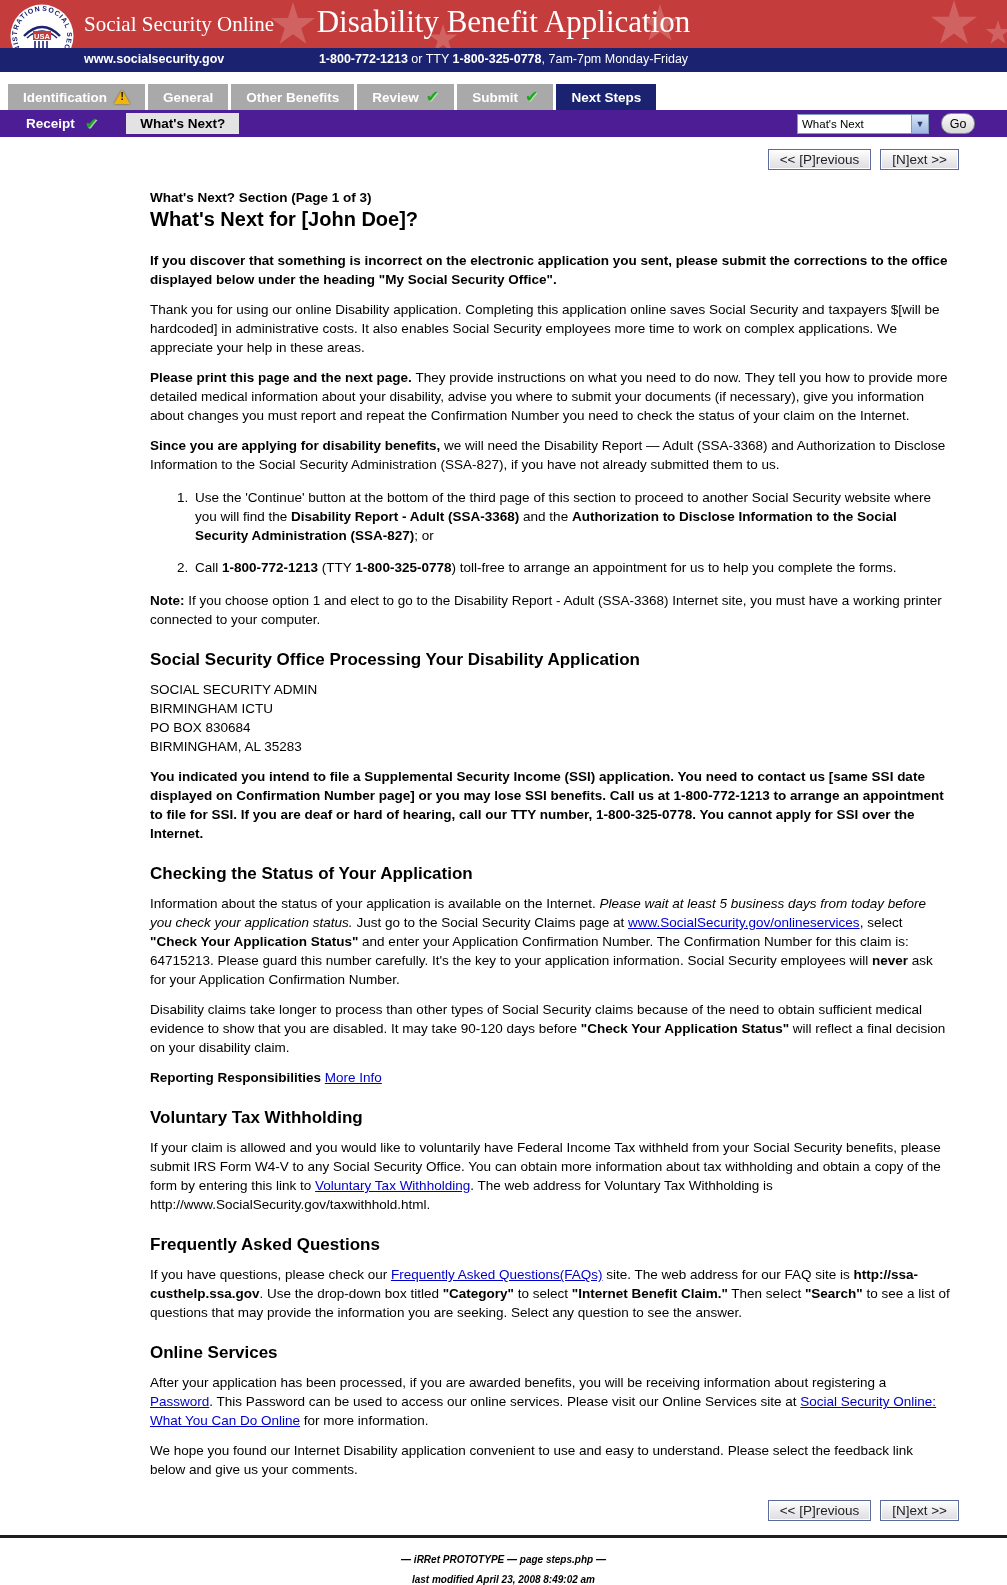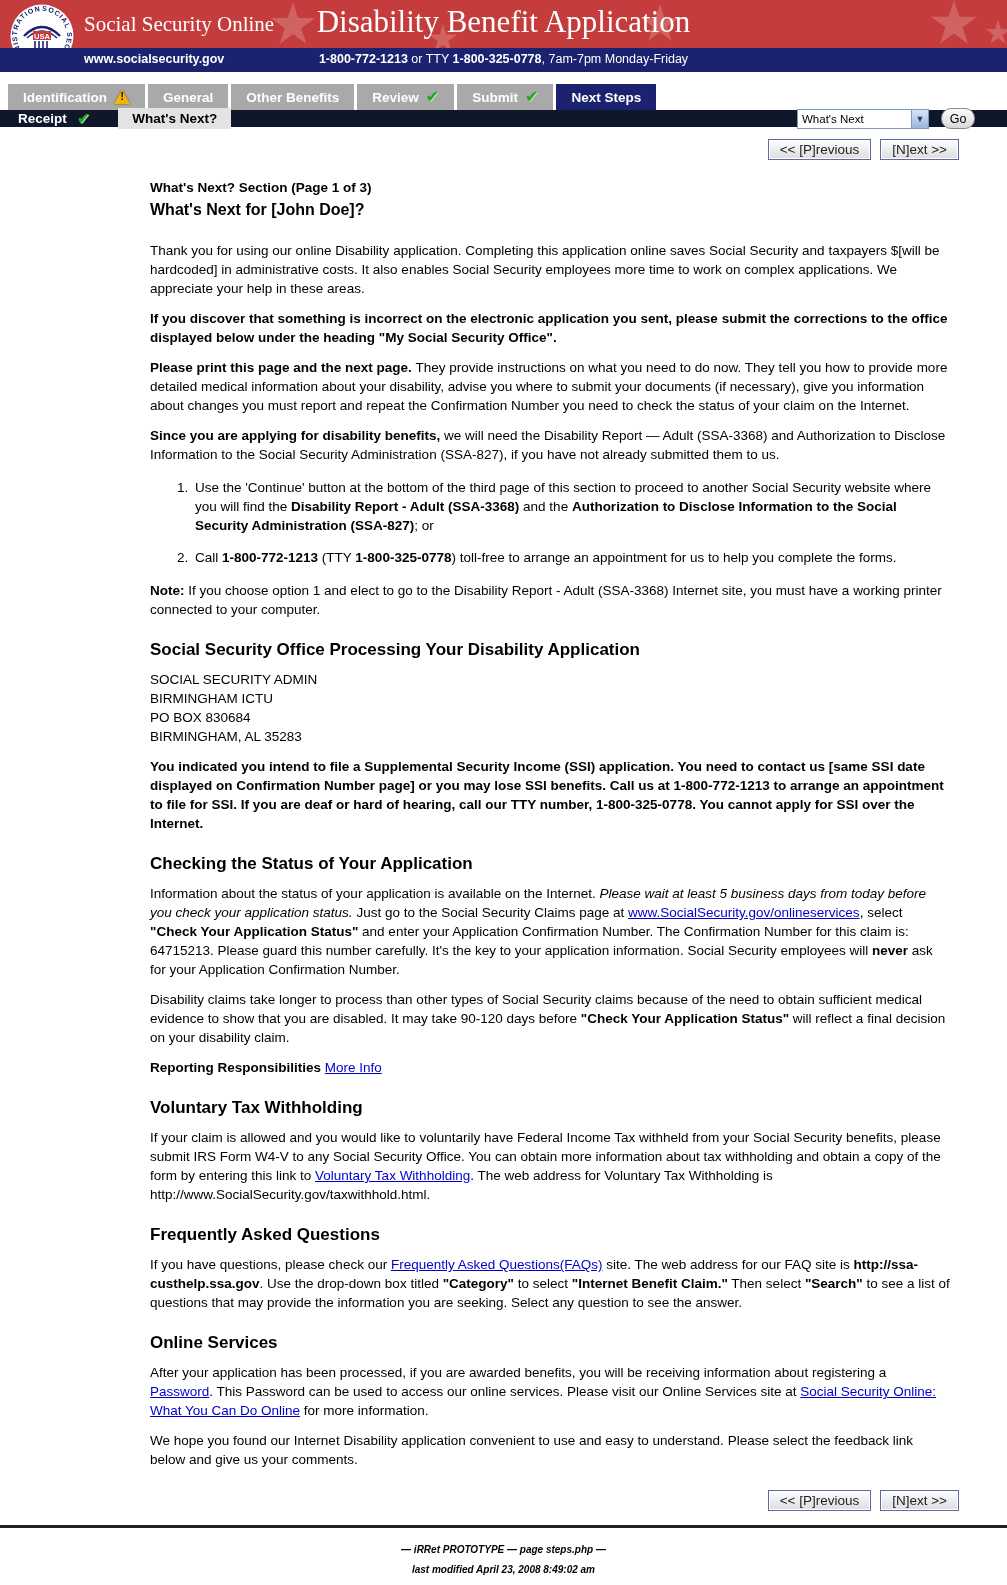--- a/index.html
+++ b/index.html
@@ -22,22 +22,22 @@
   .app-title { position:absolute; left:0; right:0; top:4px; text-align:center;
                font-family:"Liberation Serif","DejaVu Serif",serif; font-size:31px; color:#fff; z-index:2; }
   .site-url { position:absolute; left:84px; top:4px; font-size:12.5px; font-weight:bold; }
   .phone-line { position:absolute; left:0; right:0; top:4px; text-align:center; font-size:12.5px; }
   .gap-strip { height:12px; background:#fff; }
   
   .tab-bar { display:flex; gap:3px; padding-left:8px; background:#fff; height:26px; }
   .tab { background:#a9a9a9; color:#fff; font-weight:bold; font-size:13.5px;
          display:flex; align-items:center; gap:7px; padding:0 15px; cursor:pointer; }
   .tab.active { background:#1b2370; }
-  .subnav { background:#0f172a; height:17px; display:flex; align-items:center;
-            color:#fff; font-size:13.5px; font-weight:bold; padding-left:18px; }
+  .subnav { background:#4c1d95; height:27px; display:flex; align-items:center;
+            color:#fff; font-size:13.5px; font-weight:bold; padding-left:26px; }
   .subnav .gap { width:10px; }
   .current-box { background:#e3e3e3; color:#000; padding:3px 14px; margin-left:28px; font-size:13.5px; }
   .subnav-right { margin-left:auto; margin-right:32px; display:flex; align-items:center; gap:12px; }
   .select-box { width:132px; height:20px; background:#fff; border:1px solid #7f9db9;
                 display:flex; align-items:center; font-weight:normal; color:#000;
                 font-size:11.5px; cursor:pointer; }
   .select-text { flex:1; padding-left:4px; white-space:nowrap; overflow:hidden; }
   .select-arrow { width:17px; height:18px; background:linear-gradient(#d6e4f7,#9cb6e0);
                   border-left:1px solid #7f9db9; display:flex; align-items:center; justify-content:center;
                   font-size:9px; color:#24406e; }
@@ -54,21 +54,21 @@
   
   .btn-row { display:flex; justify-content:flex-end; gap:9px; padding-right:48px; }
   .btn-row.top { margin-top:12px; }
   .btn-row.bottom { margin-top:10px; }
   .nav-btn { border:1px solid #5a6b9c; border-radius:0; background:linear-gradient(#fefefe,#dcdce2);
              padding:2px 11px; font-size:13.5px; color:#222; font-family:inherit; cursor:pointer;
              box-shadow:inset 0 0 0 1px #fff; }
   
   .content { margin:18px 0 0 150px; width:800px; font-size:13.5px; line-height:19px; }
   .section-label { font-weight:bold; font-size:13.5px; }
-  .page-h1 { font-weight:bold; font-size:16px; margin:3px 0 22px; }
+  .page-h1 { font-weight:bold; font-size:20px; margin:3px 0 22px; }
   .content p { margin:0 0 11px; }
   .content h3 { font-size:17px; margin:21px 0 11px; }
   .content ol { margin:14px 0 14px 0; padding-left:42px; }
   .content ol li { margin-bottom:13px; padding-left:3px; }
   .addr-block { margin:0 0 11px; }
   .addr-line { line-height:19px; }
   .b { font-weight:bold; }
   .i { font-style:italic; }
   a.lnk { color:#0000cc; text-decoration:underline; cursor:pointer; }
   
@@ -156,22 +156,22 @@
 
 <div class="btn-row top">
   <button class="nav-btn">&lt;&lt; [P]revious</button>
   <button class="nav-btn">[N]ext &gt;&gt;</button>
 </div>
 
 <div class="content">
   <div class="section-label">What's Next? Section (Page 1 of 3)</div>
   <h1 class="page-h1">What's Next for [John Doe]?</h1>
   <div id="blocks">
+      <p><span class="b">If you discover that something is incorrect on the electronic application you sent, please submit the corrections to the office displayed below under the heading "My Social Security Office".</span></p>
       <p><span>Thank you for using our online Disability application. Completing this application online saves Social Security and taxpayers $[will be hardcoded] in administrative costs. It also enables Social Security employees more time to work on complex applications. We appreciate your help in these areas.</span></p>
-      <p><span class="b">If you discover that something is incorrect on the electronic application you sent, please submit the corrections to the office displayed below under the heading "My Social Security Office".</span></p>
       <p><span class="b">Please print this page and the next page. </span><span>They provide instructions on what you need to do now. They tell you how to provide more detailed medical information about your disability, advise you where to submit your documents (if necessary), give you information about changes you must report and repeat the Confirmation Number you need to check the status of your claim on the Internet.</span></p>
       <p><span class="b">Since you are applying for disability benefits, </span><span>we will need the Disability Report — Adult (SSA-3368) and Authorization to Disclose Information to the Social Security Administration (SSA-827), if you have not already submitted them to us.</span></p>
       <ol>
         <li><span>Use the 'Continue' button at the bottom of the third page of this section to proceed to another Social Security website where you will find the </span><span class="b">Disability Report - Adult (SSA-3368)</span><span> and the </span><span class="b">Authorization to Disclose Information to the Social Security Administration (SSA-827)</span><span>; or</span></li>
         <li><span>Call </span><span class="b">1-800-772-1213</span><span> (TTY </span><span class="b">1-800-325-0778</span><span>) toll-free to arrange an appointment for us to help you complete the forms.</span></li>
       </ol>
       <p><span class="b">Note: </span><span>If you choose option 1 and elect to go to the Disability Report - Adult (SSA-3368) Internet site, you must have a working printer connected to your computer.</span></p>
       <h3><span>Social Security Office Processing Your Disability Application</span></h3>
       <div class="addr-block">
         <div class="addr-line">SOCIAL SECURITY ADMIN</div>

